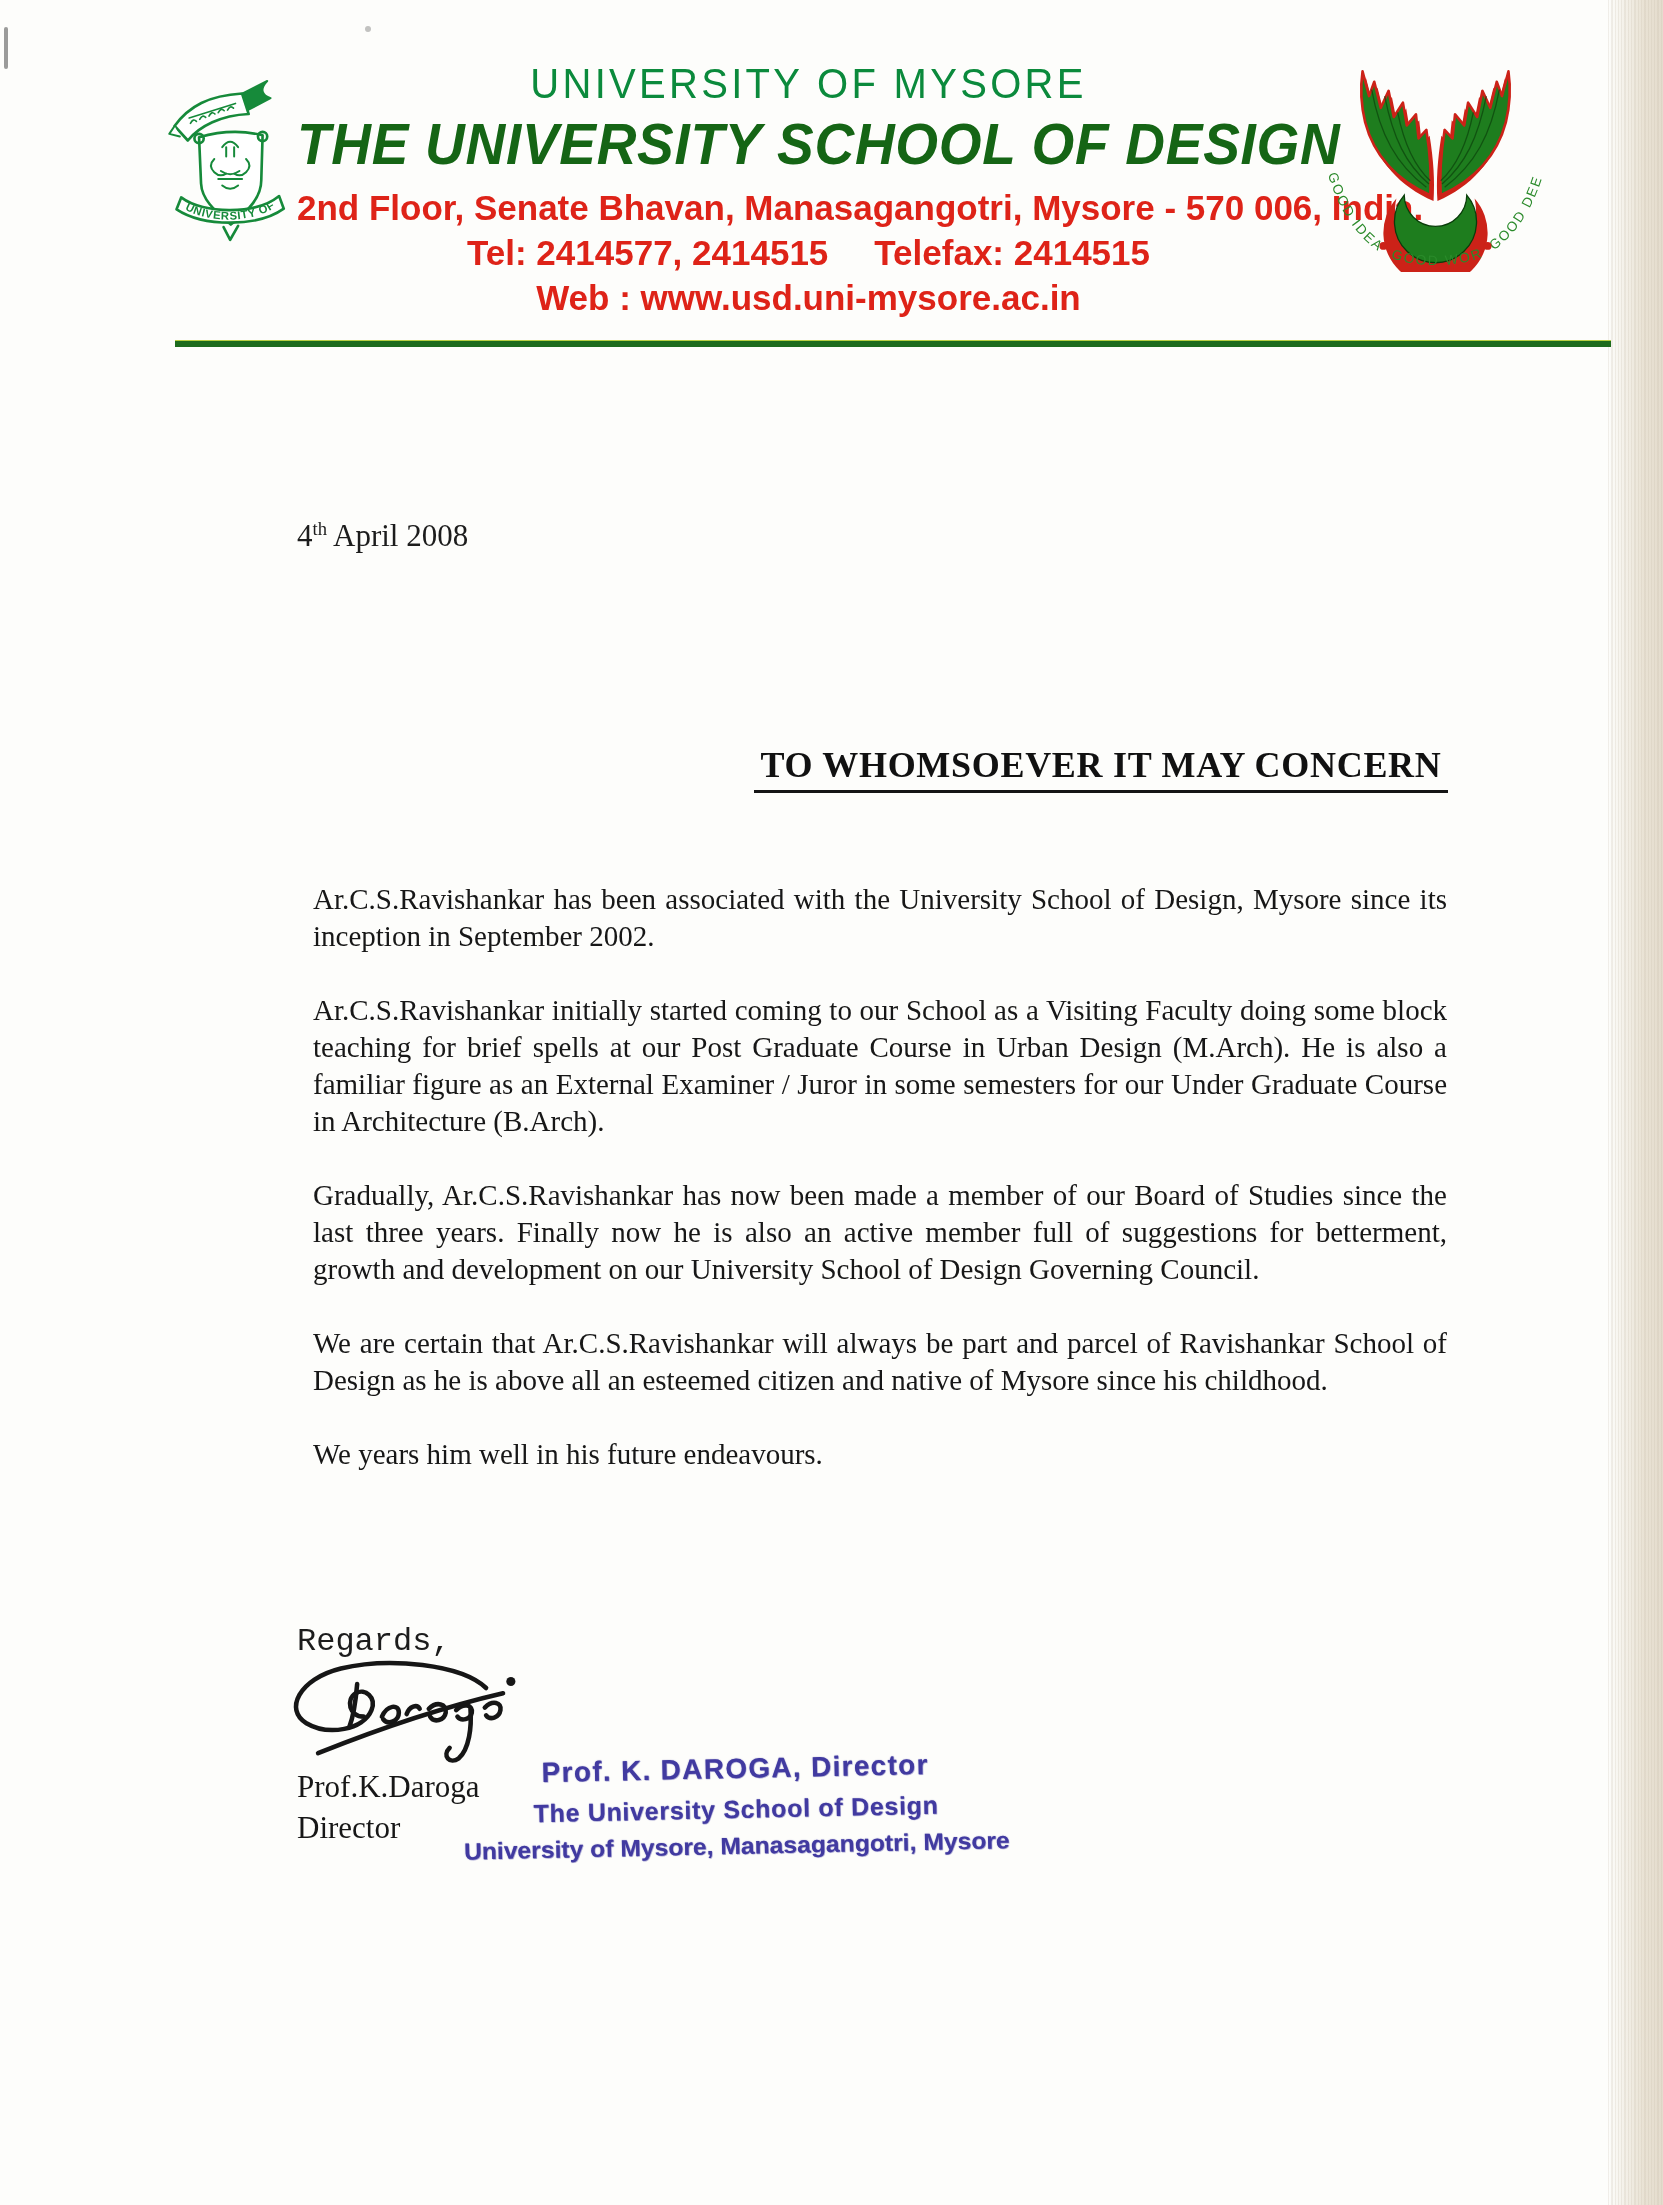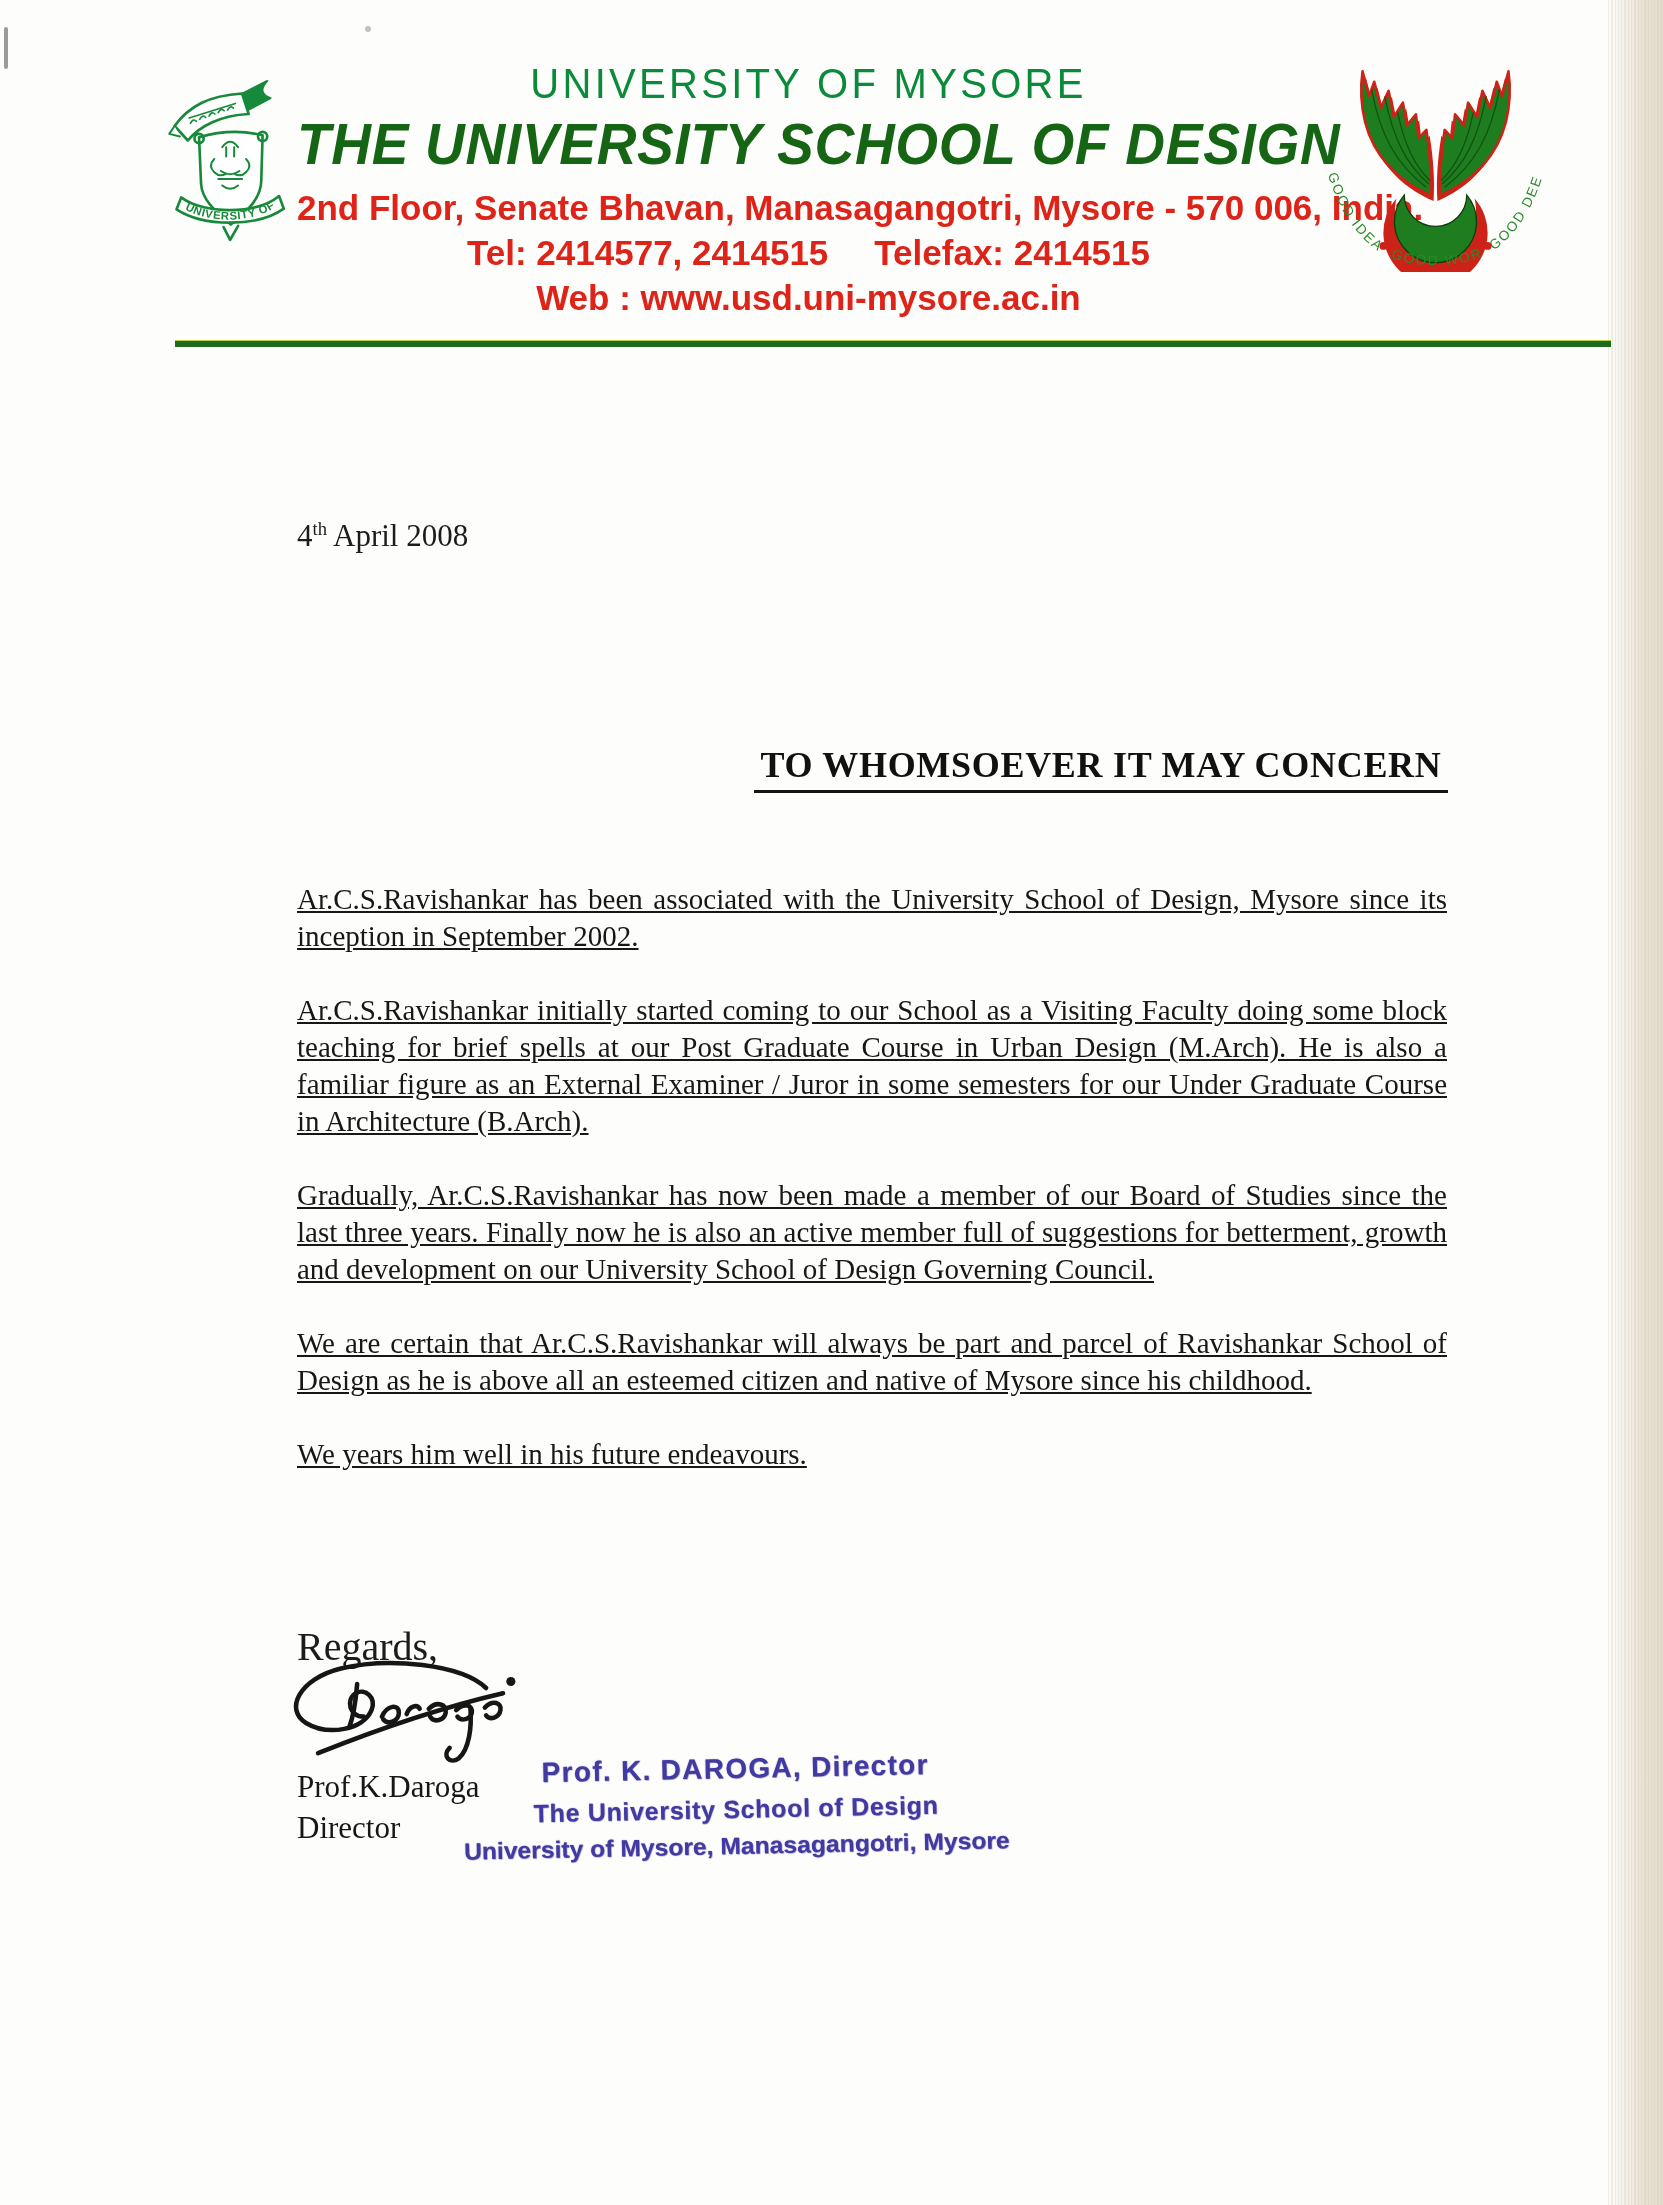--- a/index.html
+++ b/index.html
@@ -62,23 +62,23 @@
     position: absolute; left: 297px; top: 744px; width: 1151px;
     text-align: right; font-size: 36px; font-weight: bold; letter-spacing: 0.7px;
     color: #111;
   }
   .heading .u { border-bottom: 3.9px solid #151515; padding: 0 6.5px 5.2px 6.5px; }
 
   .body-text {
     position: absolute; left: 297px; top: 881px; width: 1150px;
     font-size: 29px; line-height: 37px; text-align: justify; color: #171717;
   }
-  .body-text p { margin: 0 0 37px 0; text-decoration: underline; }
-
-  .regards { position: absolute; left: 297px; top: 1623px; font-size: 40px; }
+  .body-text p { margin: 0 0 37px 16px; }
+
+  .regards { position: absolute; left: 297px; top: 1623px; font-size: 32px; font-family: Liberation Mono, monospace; }
 
   .signature-svg { position: absolute; left: 279px; top: 1654px; width: 254px; height: 124px; }
 
   .signatory { position: absolute; left: 297px; top: 1766px; font-size: 31px; line-height: 41px; color:#171717; }
 
   .stamp {
     position: absolute; left: 456px; top: 1753px; width: 560px; text-align: center;
     transform: rotate(-1.2deg);
     color: #37309c;
     font-family: "Liberation Sans", sans-serif; font-weight: bold;

